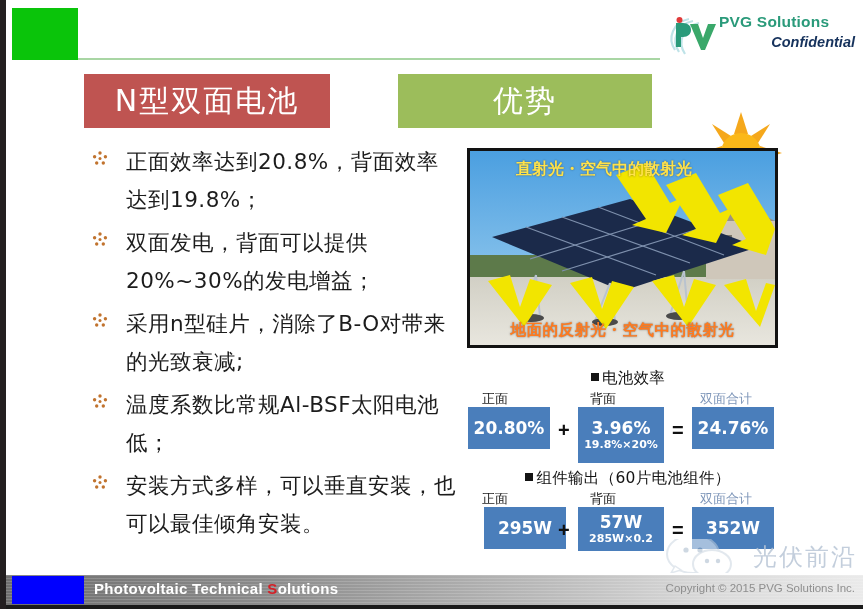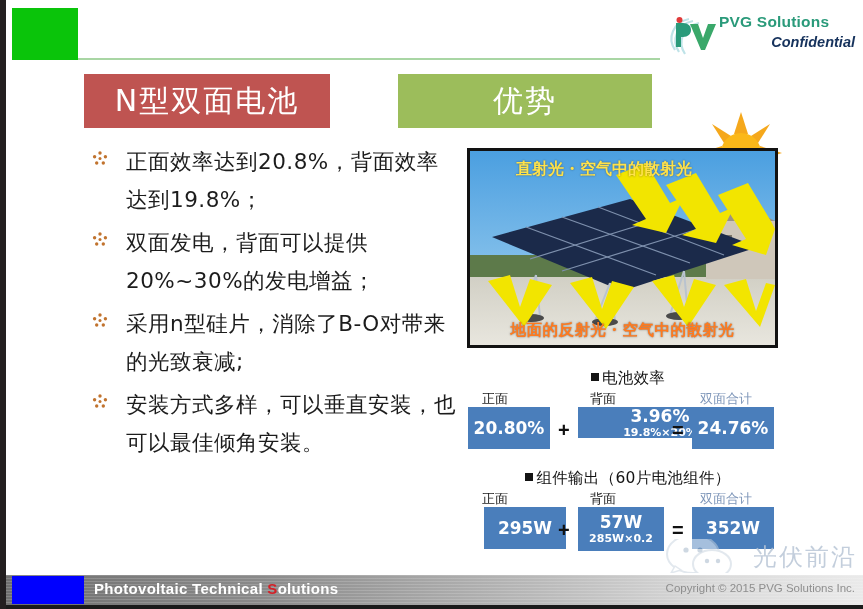--- a/index.html
+++ b/index.html
@@ -152,20 +152,33 @@
         <g fill="#c1732e">
             <circle cx="8" cy="3" r="1.7"></circle>
             <circle cx="13.4" cy="6.8" r="1.7"></circle>
             <circle cx="11.3" cy="13" r="1.7"></circle>
             <circle cx="4.7" cy="13" r="1.7"></circle>
             <circle cx="2.6" cy="6.8" r="1.7"></circle>
             <circle cx="8" cy="8.4" r="1.5"></circle>
           </g>
       </svg>
       <div class="btext">采用n型硅片，消除了B-O对带来的光致衰减;</div>
+    </div>
+    <div class="bullet">
+      <svg class="star" viewBox="0 0 16 16">
+        <g fill="#c1732e">
+            <circle cx="8" cy="3" r="1.7"></circle>
+            <circle cx="13.4" cy="6.8" r="1.7"></circle>
+            <circle cx="11.3" cy="13" r="1.7"></circle>
+            <circle cx="4.7" cy="13" r="1.7"></circle>
+            <circle cx="2.6" cy="6.8" r="1.7"></circle>
+            <circle cx="8" cy="8.4" r="1.5"></circle>
+          </g>
+      </svg>
+      <div class="btext">温度系数比常规Al-BSF太阳电池低；</div>
     </div>
     <div class="bullet">
       <svg class="star" viewBox="0 0 16 16">
         <g fill="#c1732e">
             <circle cx="8" cy="3" r="1.7"></circle>
             <circle cx="13.4" cy="6.8" r="1.7"></circle>
             <circle cx="11.3" cy="13" r="1.7"></circle>
             <circle cx="4.7" cy="13" r="1.7"></circle>
             <circle cx="2.6" cy="6.8" r="1.7"></circle>
             <circle cx="8" cy="8.4" r="1.5"></circle>
@@ -253,21 +266,21 @@
     <div class="calc-head">
       <div class="hlbl" style="left:14px;">正面</div>
       <div class="hlbl" style="left:122px;">背面</div>
       <div class="hlbl muted" style="left:232px;">双面合计</div>
     </div>
     <div class="calc-row">
       <div class="box" style="left:0;top:0;width:82px;height:42px;">
         <span class="v">20.80%</span>
       </div>
       <div class="op" style="left:90px;">+</div>
-      <div class="box" style="left:110px;top:0;width:86px;height:31px;padding-left:39px;">
+      <div class="box" style="left:110px;top:0;width:86px;height:56px;">
         <span class="v">3.96%</span>
         <span class="s">19.8%×20%</span>
       </div>
       <div class="op" style="left:204px;">=</div>
       <div class="box" style="left:224px;top:0;width:82px;height:42px;">
         <span class="v">24.76%</span>
       </div>
     </div>
   </div>
 

